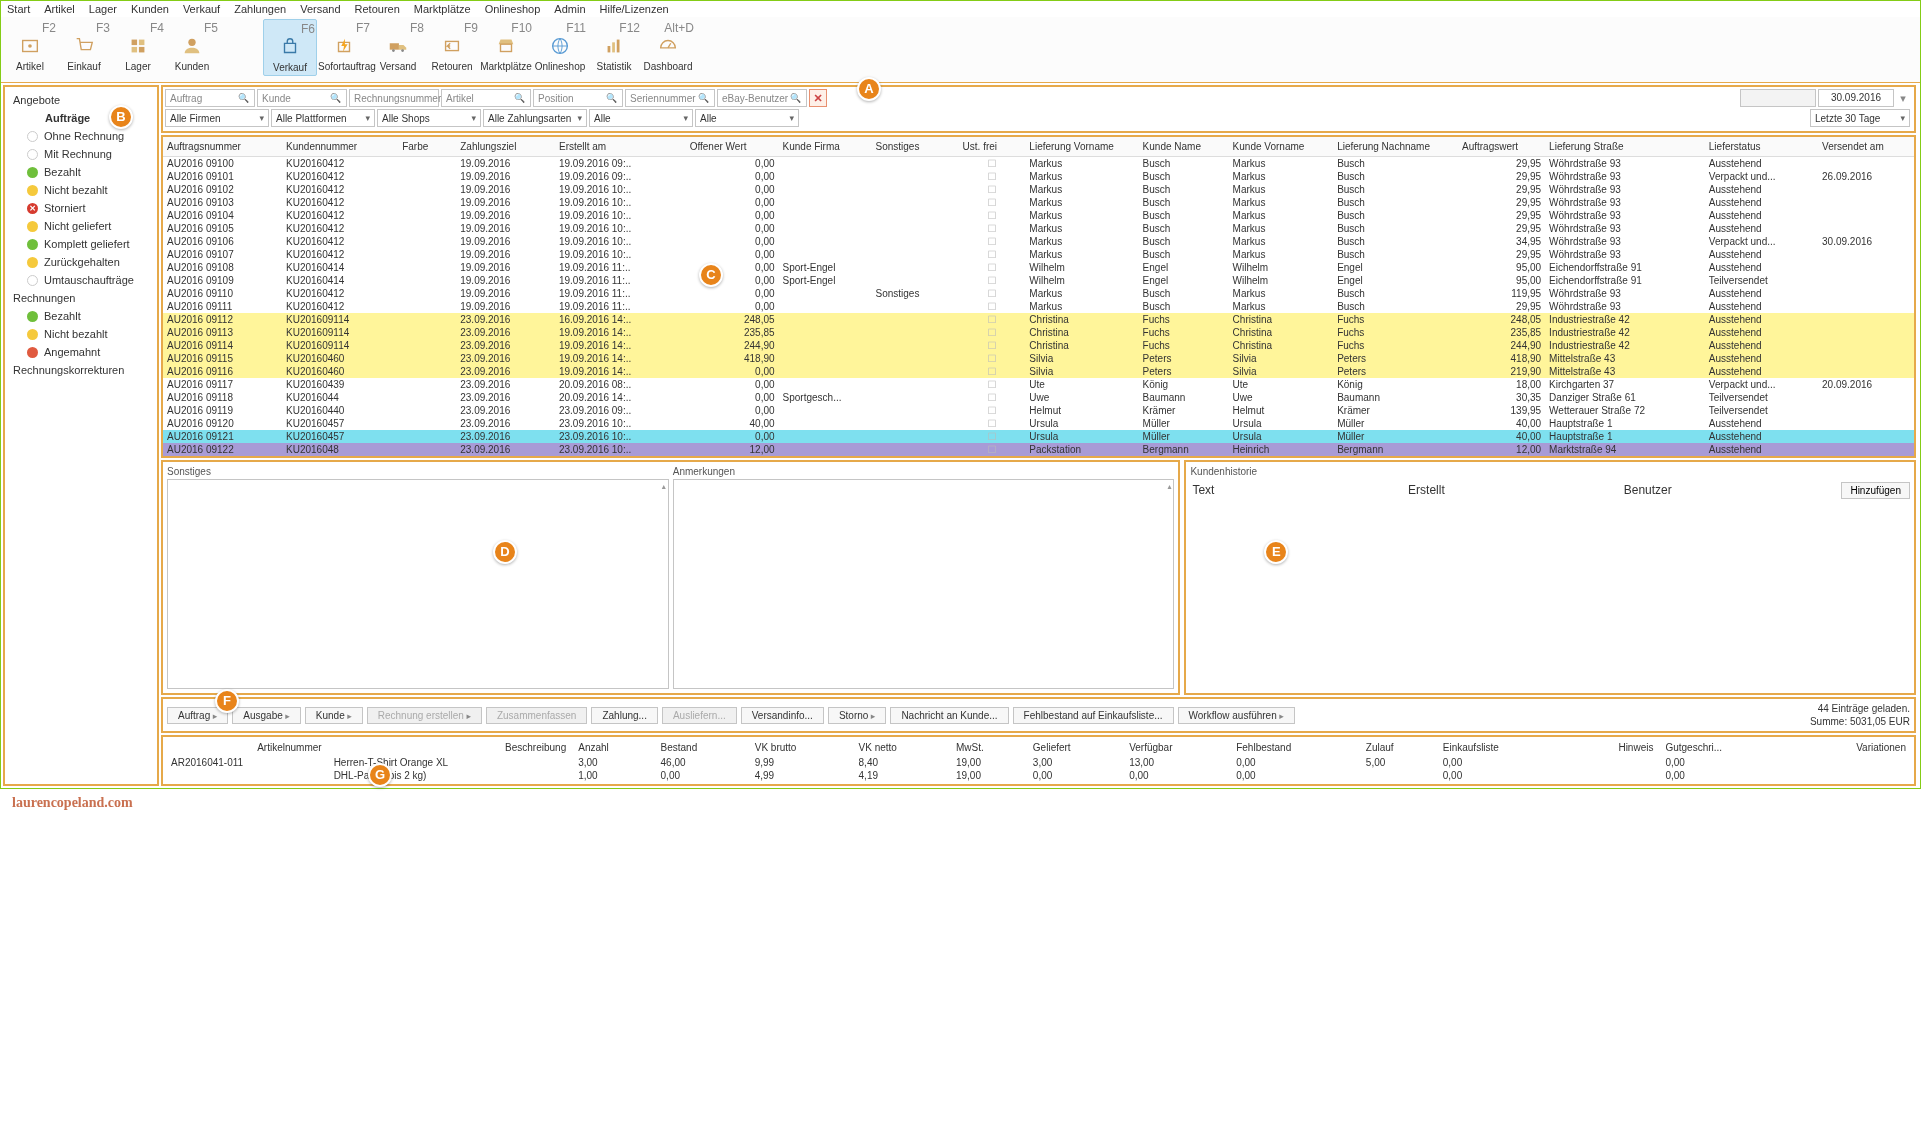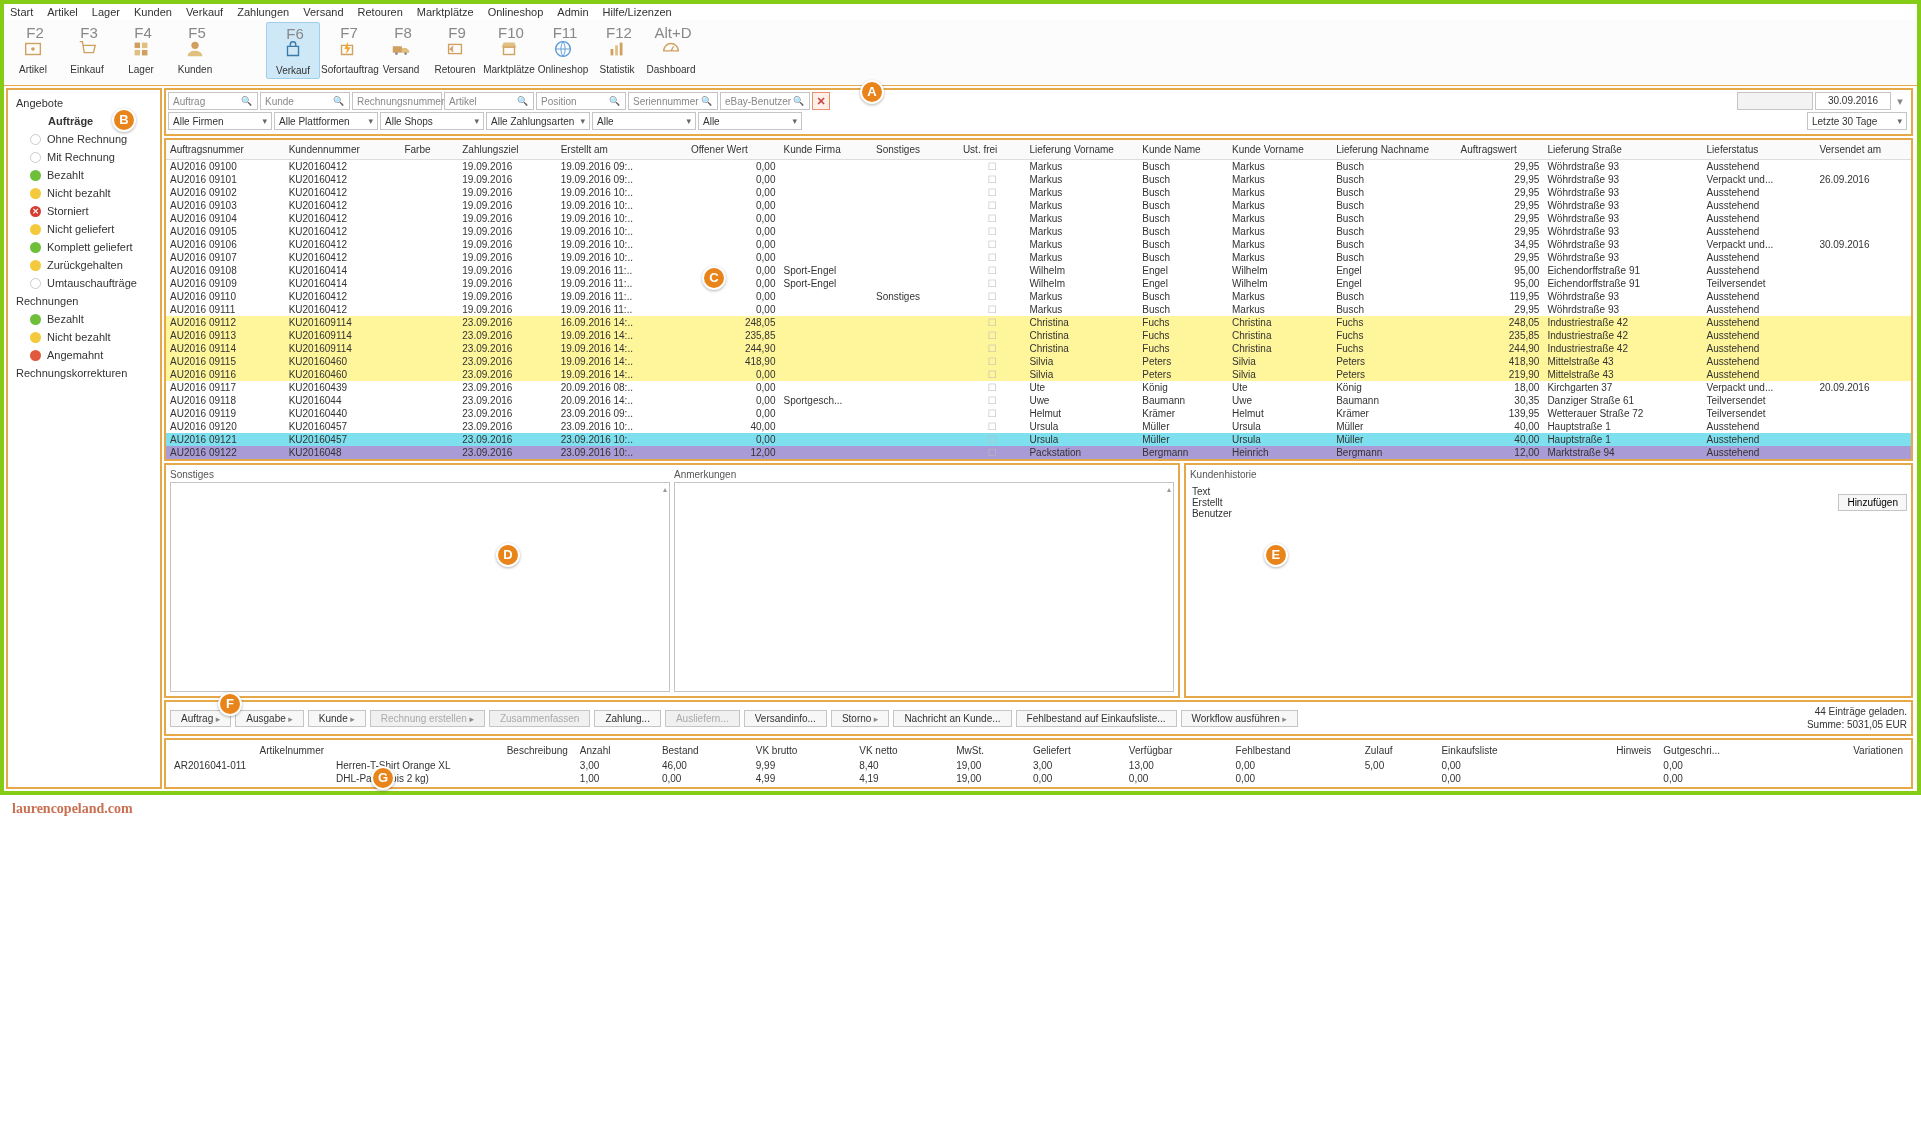--- a/index.html
+++ b/index.html
@@ -1,26 +1,26 @@
 <!DOCTYPE html>
 <html><head>
 <meta charset="utf-8">
 <style>
 * { box-sizing: border-box; margin: 0; padding: 0; }
 body { font-family: "Segoe UI", Tahoma, sans-serif; font-size: 11px; color: #333; background: #fff; width: 1921px; }
-.app { border: 4px solid #84cc16; }
+.app { border: 1px solid #84cc16; }
 
 
 .menubar { display: flex; gap: 14px; padding: 2px 6px; background: #fff; font-size: 11px; }
 .menubar span { cursor: pointer; }
 
 
 .ribbon { display: flex; gap: 0; padding: 2px 2px 6px 2px; border-bottom: 1px solid #e6a94a; background: #fcfcfc; }
 .ribbon-item { width: 54px; text-align: center; font-size: 10px; cursor: pointer; padding: 2px 1px; }
-.ribbon-item .fkey { font-size: 15px; color: #888; text-align: center; padding-left: 4px; height: 10px; }
+.ribbon-item .fkey { font-size: 12px; color: #888; text-align: right; padding-left: 4px; height: 10px; }
 .ribbon-item .icon { height: 26px; margin: 2px auto; display: flex; align-items: center; justify-content: center; }
 .ribbon-item.active { background: #cfe8f7; border: 1px solid #9fd0ea; border-radius: 2px; margin-left: 44px; }
 .ribbon-item svg { width: 22px; height: 22px; }
 
 
 .main { display: flex; }
 .sidebar { width: 156px; border: 2px solid #e6a94a; margin: 2px; padding: 4px 0; background: #fff; }
 .sidebar-group { font-size: 11px; padding: 3px 8px; cursor: pointer; }
 .sidebar-group.bold { font-weight: 600; margin-left: 32px; }
 .sidebar-item { display: flex; align-items: center; gap: 6px; padding: 3px 4px 3px 22px; font-size: 11px; cursor: pointer; }
@@ -56,21 +56,21 @@
 
 
 .panes { display: flex; gap: 4px; margin-top: 2px; }
 .pane { border: 2px solid #e6a94a; background: #fff; padding: 4px; }
 .pane.left { flex: 1.4; }
 .pane.right { flex: 1; position: relative; }
 .pane-title { font-size: 10px; color: #555; margin-bottom: 2px; }
 .subpanes { display: flex; gap: 4px; height: 210px; }
 .textarea { flex: 1; border: 1px solid #c5c5c5; background: #fff; position: relative; }
 .textarea::after { content: "▴"; position: absolute; right: 2px; top: 2px; font-size: 8px; color: #999; }
-.history-head { display: flex; gap: 0; font-size: 10px; padding: 4px 2px; flex-direction: column; }
+.history-head { display: flex; gap: 0; font-size: 12px; padding: 4px 2px; }
 .history-head span { flex: 1; }
 .add-btn { border: 1px solid #c5c5c5; padding: 2px 8px; font-size: 10px; cursor: pointer; background: #f7f7f7; }
 .history-body { border: 1px solid #c5c5c5; height: 200px; margin-top: 2px; display: flex; align-items: center; justify-content: center; color: #b8b8b8; font-size: 15px; }
 
 
 .actions { border: 2px solid #e6a94a; margin-top: 2px; padding: 3px 4px; display: flex; align-items: center; gap: 4px; background: #fff; }
 .actions .btn { border: 1px solid #c5c5c5; background: #f7f7f7; padding: 2px 10px; font-size: 10px; cursor: pointer; }
 .actions .btn.disabled { color: #aaa; background: #f0f0f0; }
 .actions .btn.menu::after { content: " ▸"; color: #888; font-size: 9px; }
 .actions .summary { margin-left: auto; text-align: right; font-size: 10px; line-height: 1.3; }

